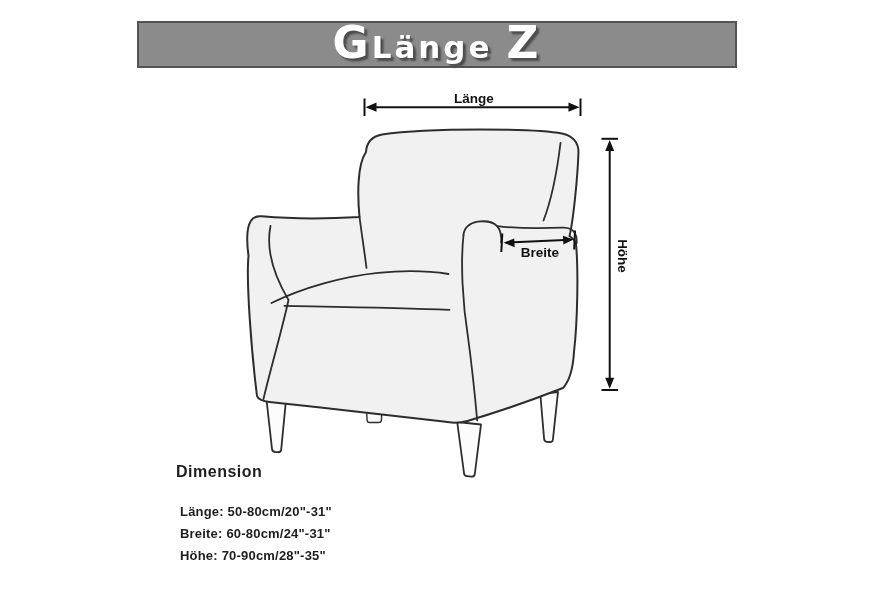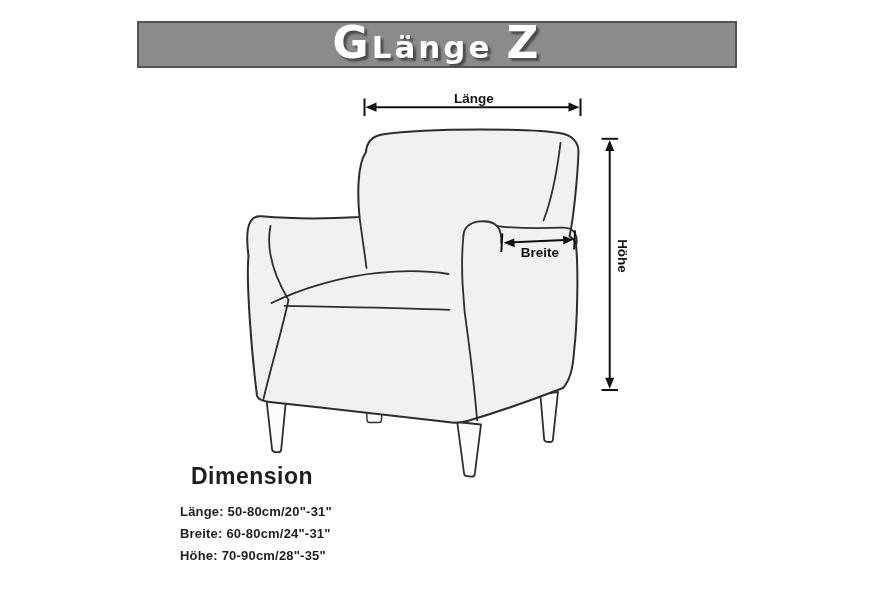--- a/index.html
+++ b/index.html
@@ -15,21 +15,21 @@
                text-shadow:3px 3px 2px #4c4c4c, 1px 1px 0 #6a6a6a;
                display:flex;align-items:baseline;}
   .t-lead{font-size:44px;line-height:43px;}
   .t-rest{font-size:31px;line-height:43px;}
   .t-gap{display:inline-block;width:14px;}
 
   
   .diagram-svg{position:absolute;left:0;top:0;width:875px;height:600px;}
 
   
-  .dim-heading{position:absolute;left:191px;top:463px;font-size:23px;font-weight:bold;
+  .dim-heading{position:absolute;left:176px;top:463px;font-size:16px;font-weight:bold;
                color:#1e1e1e;letter-spacing:0.5px;}
   .dim-rows{position:absolute;left:180px;top:501px;}
   .dim-row{font-size:13px;font-weight:bold;color:#1e1e1e;line-height:21.8px;
            letter-spacing:0.2px;}
 </style>
 </head>
 <body>
 
 <div id="page">
 

